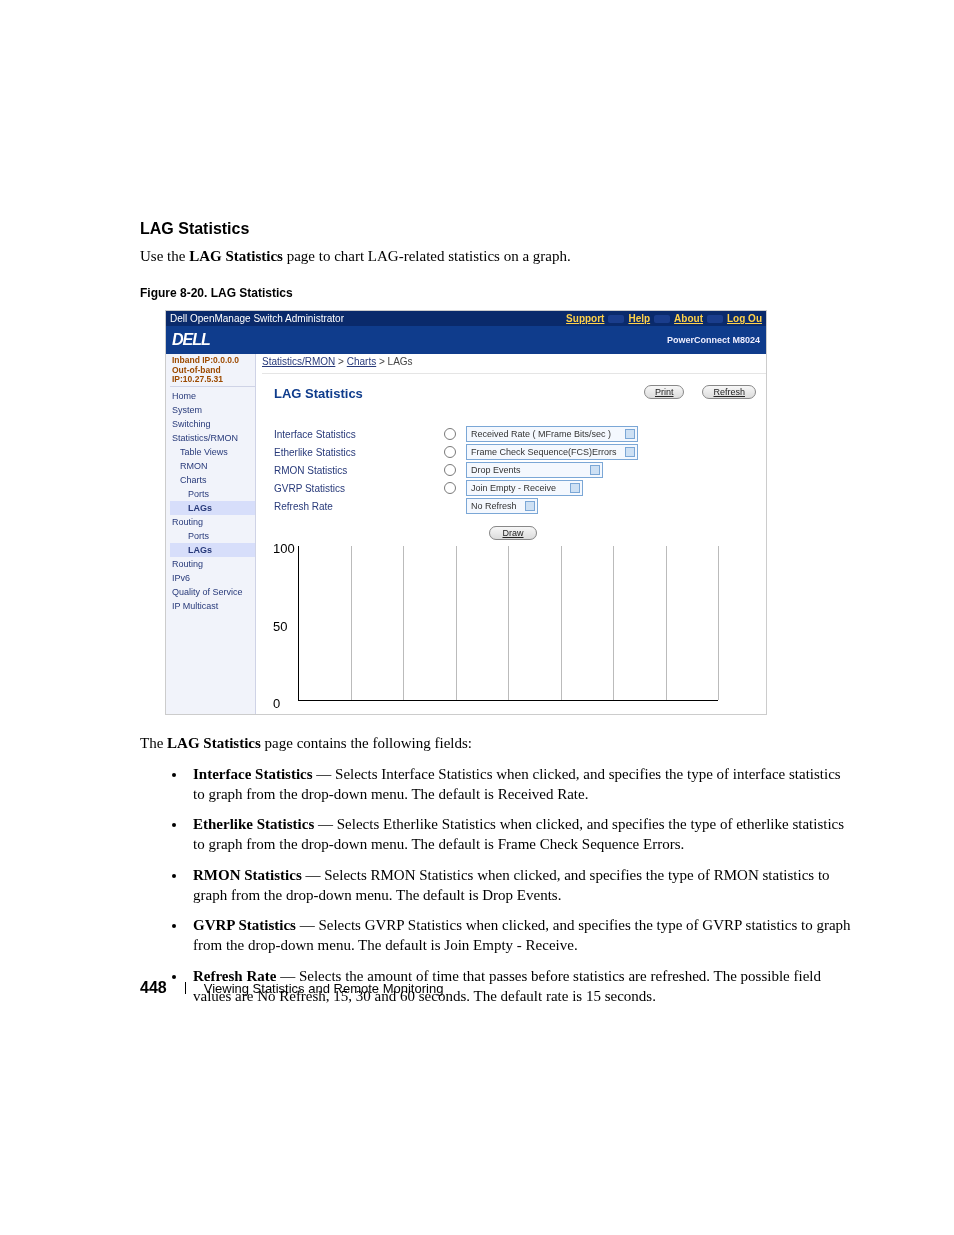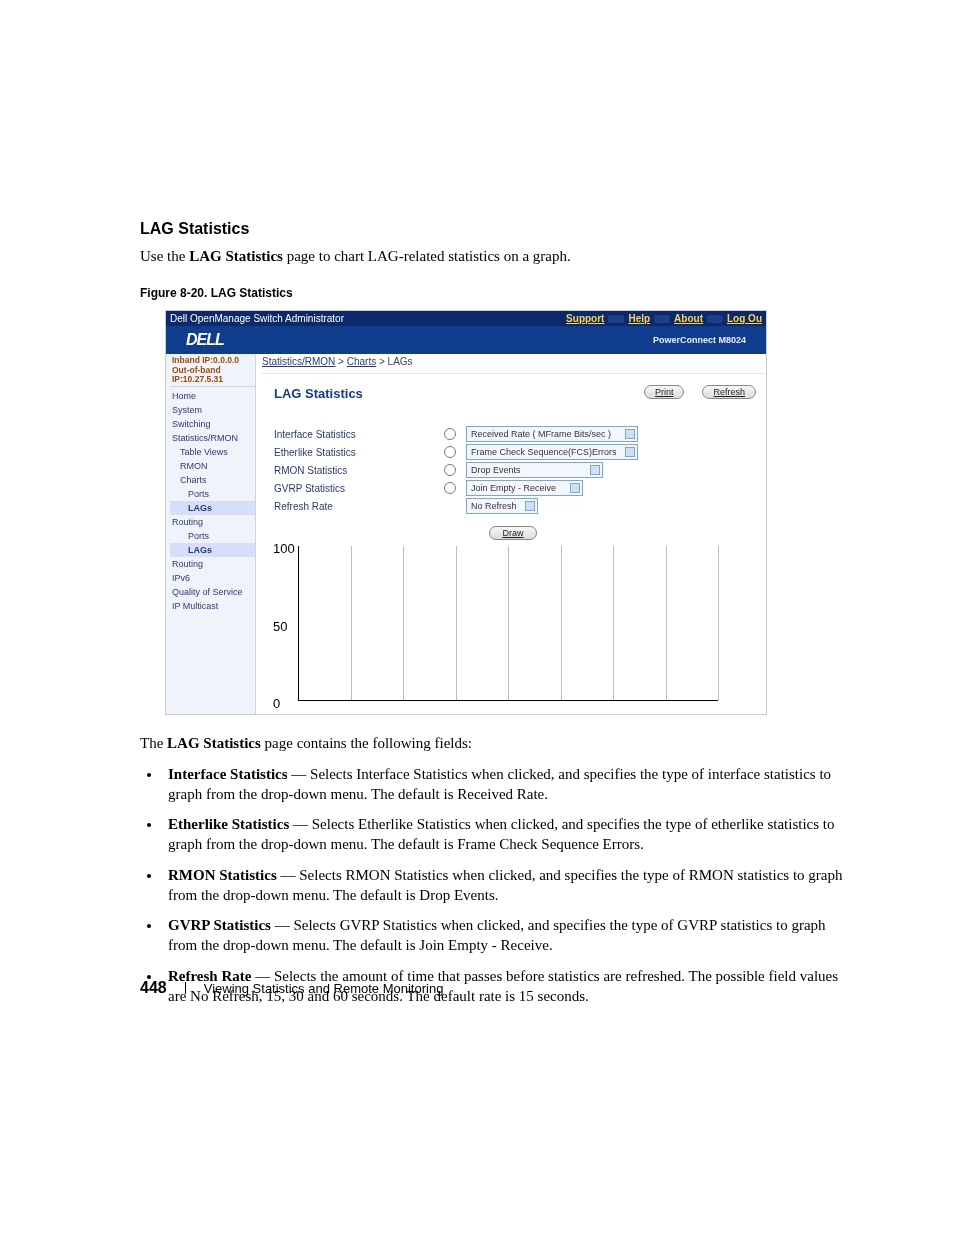--- a/index.html
+++ b/index.html
@@ -68,21 +68,21 @@
   .shot-titlebar .dot {
     width: 8px; height: 8px; background: #1a3d8c; border-radius: 2px;
     align-self: center;
   }
   .shot-brandbar {
     background: #0f3c8c;
     color: #fff;
     display: flex;
     justify-content: space-between;
     align-items: center;
-    padding: 4px 20px;
+    padding: 4px 6px;
     height: 20px;
   }
   .shot-brandbar .logo {
     font-family: Arial, sans-serif;
     font-weight: 900;
     font-style: italic;
     font-size: 16px;
     letter-spacing: -1px;
     color: #fff;
   }
@@ -238,21 +238,21 @@
   }
   .chart .yl {
     position: absolute;
     left: -26px;
     font-size: 13px;
     color: #000;
   }
 
   
   ul.bullets {
-    margin: 8px 0 0 22px;
+    margin: 8px 0 0 47px;
     padding: 0;
     list-style: disc;
   }
   ul.bullets li {
     font-size: 15px;
     line-height: 1.35;
     margin: 8px 0 10px 0;
     padding-left: 6px;
   }
   .term { font-weight: bold; }

